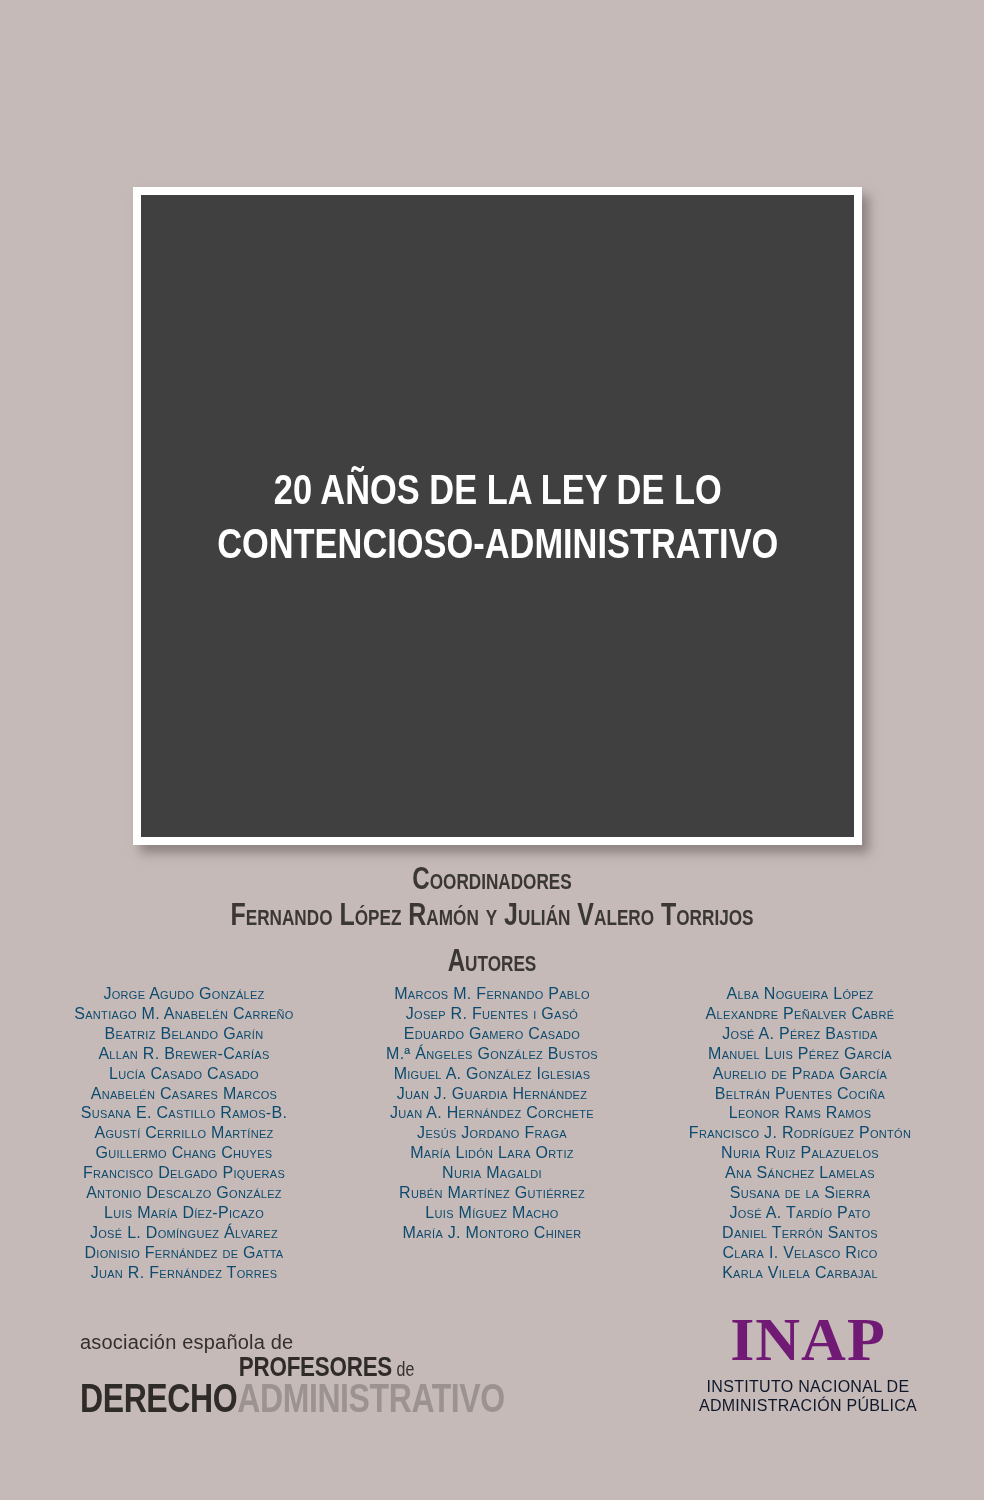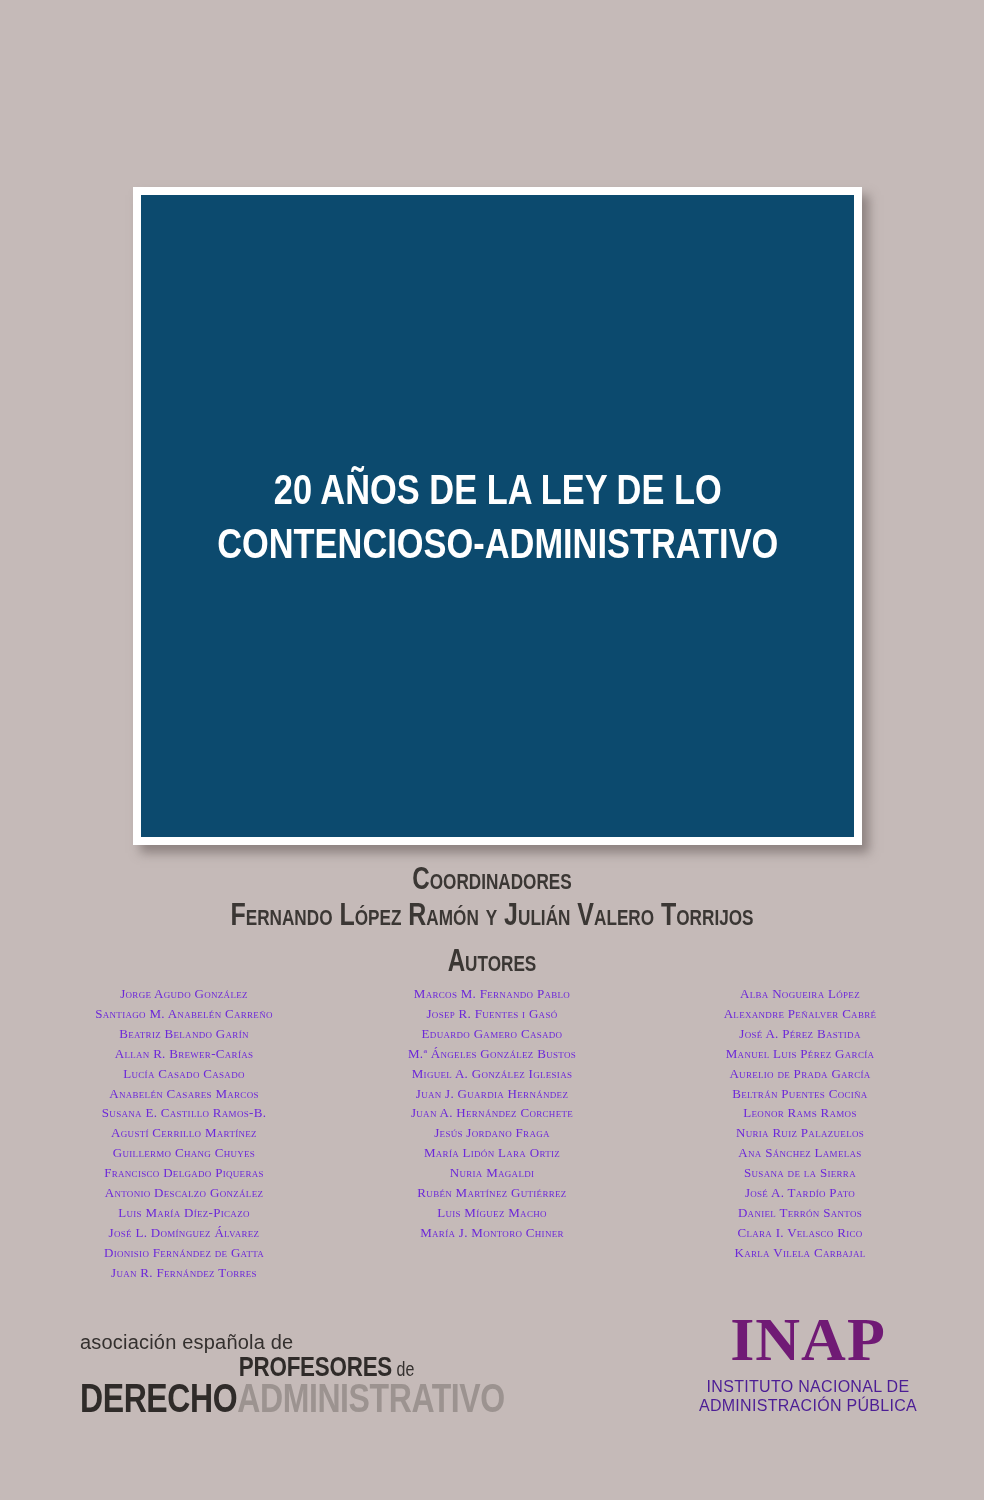--- a/index.html
+++ b/index.html
@@ -29,22 +29,22 @@
   .coord-names{top:896px;font-size:32px;}
   .authors-heading{top:943px;font-size:31px;}
 
   
   .authors-grid{
     position:absolute;left:30px;right:30px;top:984px;
     display:grid;grid-template-columns:1fr 1fr 1fr;
   }
   .authors-col{text-align:center;}
   .author-name{
-    font-family:Liberation Serif, serif;font-variant:small-caps;
-    font-size:13px;line-height:19.9px;color:#6d28d9;letter-spacing:0.3px;
+    font-family:Liberation Sans, sans-serif;font-variant:small-caps;
+    font-size:16px;line-height:19.9px;color:#0c4a6e;letter-spacing:0.3px;
     white-space:nowrap;
   }
 
   
   .assoc-logo{position:absolute;left:80px;top:1331px;width:348px;color:#34302e;}
   .assoc-line1{font-size:20px;letter-spacing:0.2px;}
   .assoc-line2{margin-top:-3px;text-align:right;padding-right:14px;}
   .assoc-line3{margin-top:-7px;}
   .cond-r{display:inline-block;transform:scaleX(0.8);transform-origin:100% 50%;white-space:nowrap;}
   .cond-l{display:inline-block;transform:scaleX(0.8);transform-origin:0 50%;white-space:nowrap;}
@@ -52,28 +52,28 @@
   .assoc-de{font-size:20px;color:#34302e;}
   .assoc-derecho{font-weight:bold;font-size:40px;letter-spacing:-0.5px;color:#2f2b29;}
   .assoc-admin{font-weight:bold;font-size:40px;letter-spacing:-0.5px;color:#9c9390;}
 
   
   .inap-logo{position:absolute;left:663px;top:1308px;width:290px;text-align:center;}
   .inap-acronym{
     font-family:"Liberation Serif",serif;font-weight:bold;
     font-size:62px;line-height:62px;letter-spacing:1px;
   }
-  .inap-name{margin-top:7px;font-size:16px;line-height:19px;color:#4c1d95;letter-spacing:0.3px;}
+  .inap-name{margin-top:7px;font-size:16px;line-height:19px;color:#0f172a;letter-spacing:0.3px;}
 </style>
 </head>
 <body>
 
 <div class="cover" style="background: rgb(197, 186, 184);">
 
-  <div class="title-panel" style="background: #0c4a6e; border-color: rgb(255, 255, 255); justify-content: center;">
+  <div class="title-panel" style="background: #404040; border-color: rgb(255, 255, 255); justify-content: center;">
     <div class="title">
       <div>20 AÑOS DE LA LEY DE LO</div>
       <div>CONTENCIOSO-ADMINISTRATIVO</div>
     </div>
   </div>
 
   <div class="sc-sans coord-heading">Coordinadores</div>
   <div class="sc-sans coord-names">Fernando López Ramón y Julián Valero Torrijos</div>
   <div class="sc-sans authors-heading">Autores</div>
 
@@ -111,20 +111,21 @@
         <div class="author-name">María J. Montoro Chiner</div>
       </div>
     <div class="authors-col">
         <div class="author-name">Alba Nogueira López</div>
         <div class="author-name">Alexandre Peñalver Cabré</div>
         <div class="author-name">José A. Pérez Bastida</div>
         <div class="author-name">Manuel Luis Pérez García</div>
         <div class="author-name">Aurelio de Prada García</div>
         <div class="author-name">Beltrán Puentes Cociña</div>
         <div class="author-name">Leonor Rams Ramos</div>
+        <div class="author-name">Francisco J. Rodríguez Pontón</div>
         <div class="author-name">Nuria Ruiz Palazuelos</div>
         <div class="author-name">Ana Sánchez Lamelas</div>
         <div class="author-name">Susana de la Sierra</div>
         <div class="author-name">José A. Tardío Pato</div>
         <div class="author-name">Daniel Terrón Santos</div>
         <div class="author-name">Clara I. Velasco Rico</div>
         <div class="author-name">Karla Vilela Carbajal</div>
       </div>
   </div>
 

